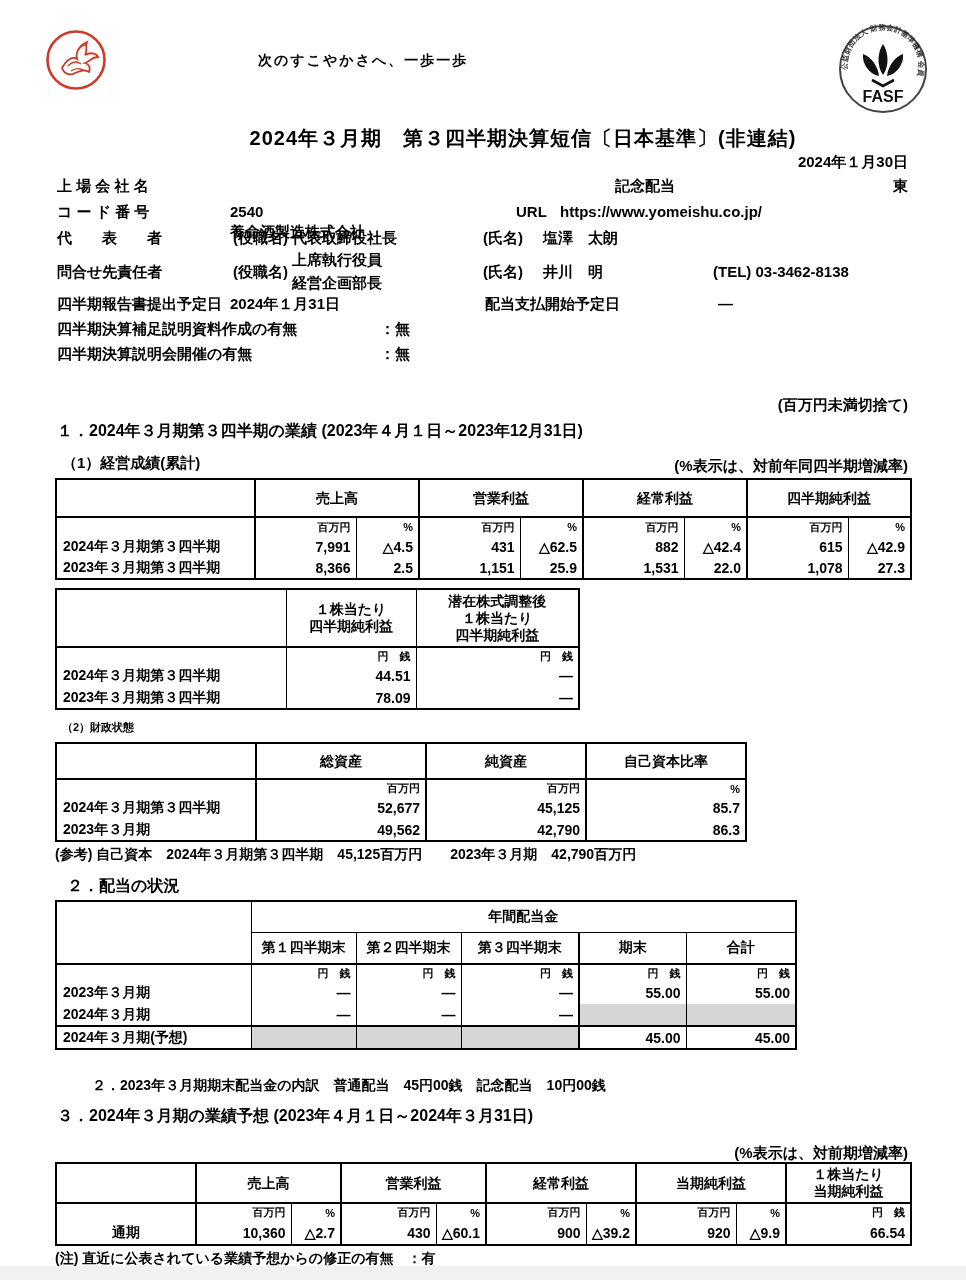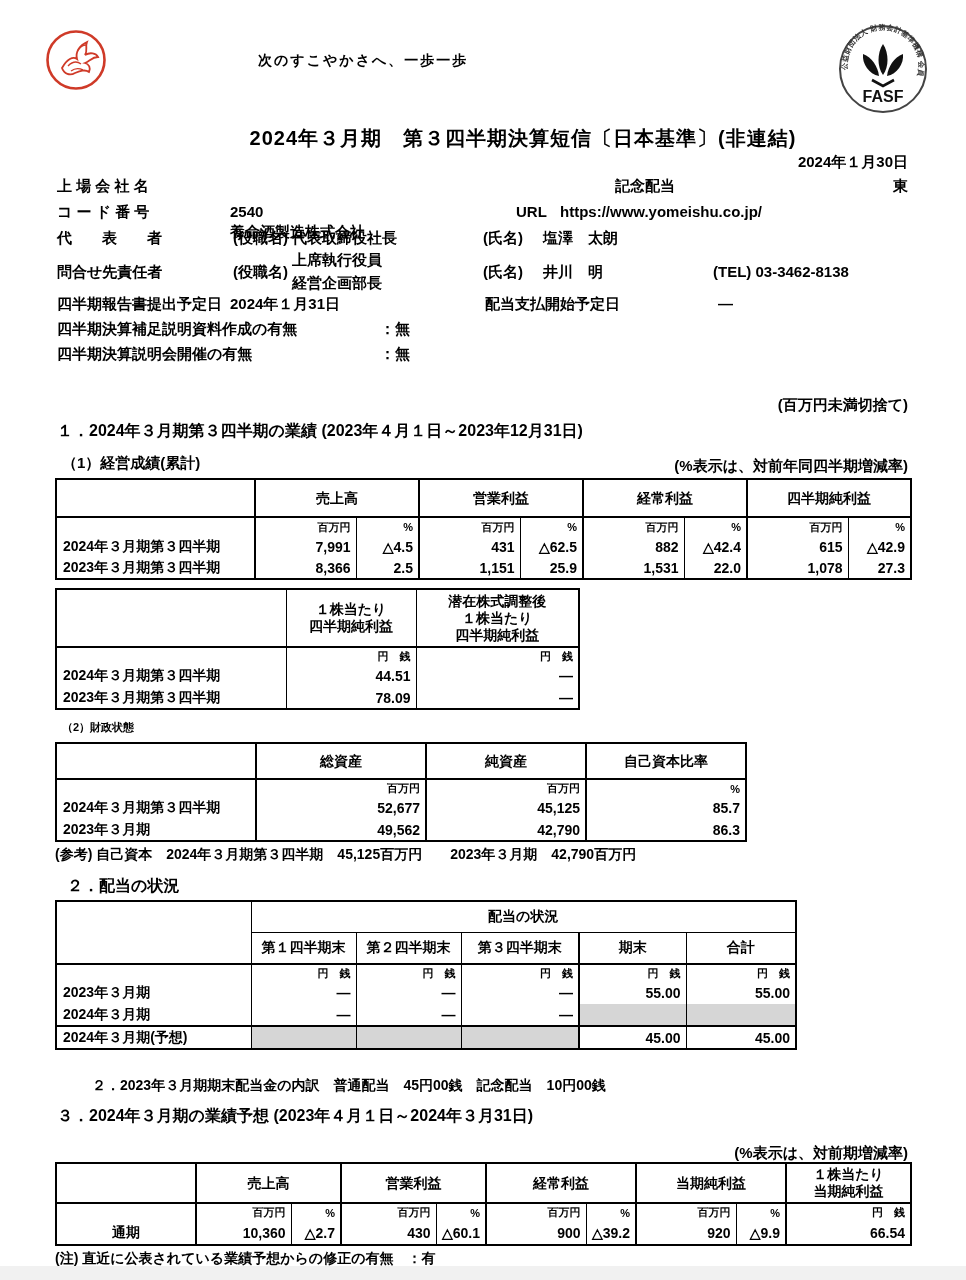--- a/index.html
+++ b/index.html
@@ -236,21 +236,21 @@
       <col style="width:195px">
         <col style="width:105px">
         <col style="width:105px">
       <col style="width:118px">
         <col style="width:107px">
         <col style="width:110px">
     </colgroup>
     <tbody>
         <tr style="height:31px">
       <td rowspan="2" class="hb"></td>
-      <td colspan="5" class="hc hb1 b1l">配当の状況</td>
+      <td colspan="5" class="hc hb1 b1l">年間配当金</td>
     </tr>
     <tr style="height:32px">
       <td class="hc hb b1l">第１四半期末</td>
       <td class="hc hb b1l">第２四半期末</td>
       <td class="hc hb b1l">第３四半期末</td>
       <td class="hc hb b2l">期末</td>
       <td class="hc hb b1l">合計</td>
     </tr>
     <tr style="height:18px">
       <td></td>

